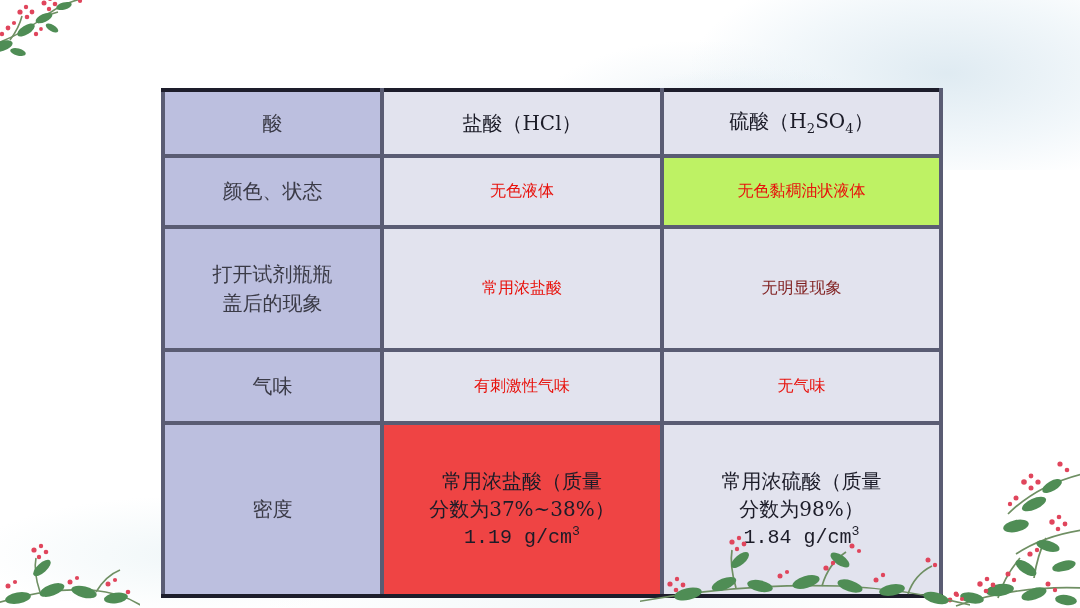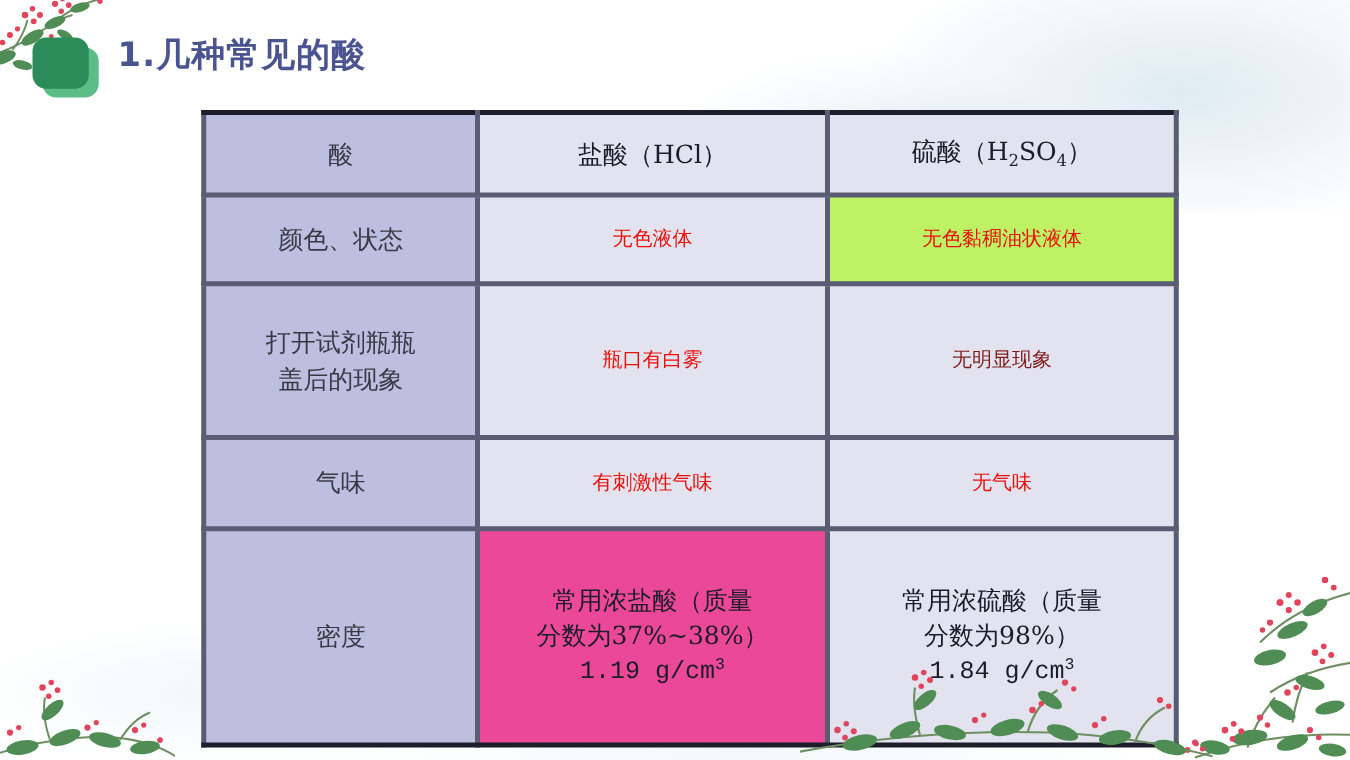--- a/index.html
+++ b/index.html
@@ -186,25 +186,20 @@
         <circle cx="94" cy="11" r="2.1"></circle>
       <circle cx="22" cy="38" r="2.4"></circle>
         <circle cx="28" cy="33" r="2.1"></circle>
       <circle cx="16" cy="44" r="2.2"></circle>
         <circle cx="10" cy="50" r="2.0"></circle>
       <circle cx="50" cy="44" r="2.2"></circle>
         <circle cx="55" cy="39" r="1.9"></circle>
     </g>
   </svg>
 
-  <div id="header">
-    <div class="sq sq-back" id="sq-back" style="background: rgb(92, 189, 134);"></div>
-    <div class="sq sq-front" id="sq-front" style="background: rgb(43, 140, 90);"></div>
-    <div id="title-text" style="color: rgb(74, 84, 144);">1.几种常见的酸</div>
-  </div>
 
   <table id="acid-table">
     <colgroup>
       <col class="c1">
         <col class="c2">
         <col class="c3">
     </colgroup>
     <tbody>
       <tr class="r-head">
         <td class="label-cell" style="background: rgb(188, 191, 223); border-color: rgb(29, 29, 43) rgb(90, 92, 115) rgb(90, 92, 115);">酸</td>
@@ -220,33 +215,33 @@
         <td class="label-cell" style="background: rgb(188, 191, 223); border-color: rgb(90, 92, 115);">颜色、状态</td>
         <td class="value-cell hl" style="background: rgb(226, 227, 238); color: rgb(232, 18, 12); border-color: rgb(90, 92, 115);">无色液体</td>
         <td class="value-cell hl" style="background: #bef264; color: rgb(232, 18, 12); border-color: rgb(90, 92, 115);">无色黏稠油状液体</td>
       </tr>
 
       <tr class="r-open">
         <td class="label-cell" style="background: rgb(188, 191, 223); border-color: rgb(90, 92, 115);">
           <span class="dens-line">打开试剂瓶瓶</span>
           <span class="dens-line">盖后的现象</span>
         </td>
-        <td class="value-cell hl" style="background: rgb(226, 227, 238); color: rgb(232, 18, 12); border-color: rgb(90, 92, 115);">瓶口有白雾</td>
+        <td class="value-cell hl" style="background: rgb(226, 227, 238); color: rgb(232, 18, 12); border-color: rgb(90, 92, 115);">常用浓盐酸</td>
         <td class="value-cell hl" style="background: rgb(226, 227, 238); color: #7f1d1d; border-color: rgb(90, 92, 115);">无明显现象</td>
       </tr>
 
       <tr class="r-smell">
         <td class="label-cell" style="background: rgb(188, 191, 223); border-color: rgb(90, 92, 115);">气味</td>
         <td class="value-cell hl" style="background: rgb(226, 227, 238); color: rgb(232, 18, 12); border-color: rgb(90, 92, 115);">有刺激性气味</td>
         <td class="value-cell hl" style="background: rgb(226, 227, 238); color: rgb(232, 18, 12); border-color: rgb(90, 92, 115);">无气味</td>
       </tr>
 
       <tr class="r-dens">
         <td class="label-cell" style="background: rgb(188, 191, 223); border-color: rgb(90, 92, 115) rgb(90, 92, 115) rgb(29, 29, 43);">密度</td>
-        <td class="value-cell" style="background: #ec4899; border-color: rgb(90, 92, 115) rgb(90, 92, 115) rgb(29, 29, 43); margin-left: 20px;">
+        <td class="value-cell" style="background: #ef4444; border-color: rgb(90, 92, 115) rgb(90, 92, 115) rgb(29, 29, 43); margin-left: 20px;">
           <span class="dens-line">常用浓盐酸（质量</span>
           <span class="dens-line">分数为37%~38%）</span>
           <span class="dens-line num dens"><span>1.19</span>&nbsp;<span>g/cm</span><sup>3</sup></span>
         </td>
         <td class="value-cell" style="background: rgb(226, 227, 238); border-color: rgb(90, 92, 115) rgb(90, 92, 115) rgb(29, 29, 43);">
           <span class="dens-line">常用浓硫酸（质量</span>
           <span class="dens-line">分数为98%）</span>
           <span class="dens-line num dens"><span>1.84</span>&nbsp;<span>g/cm</span><sup>3</sup></span>
         </td>
       </tr>

